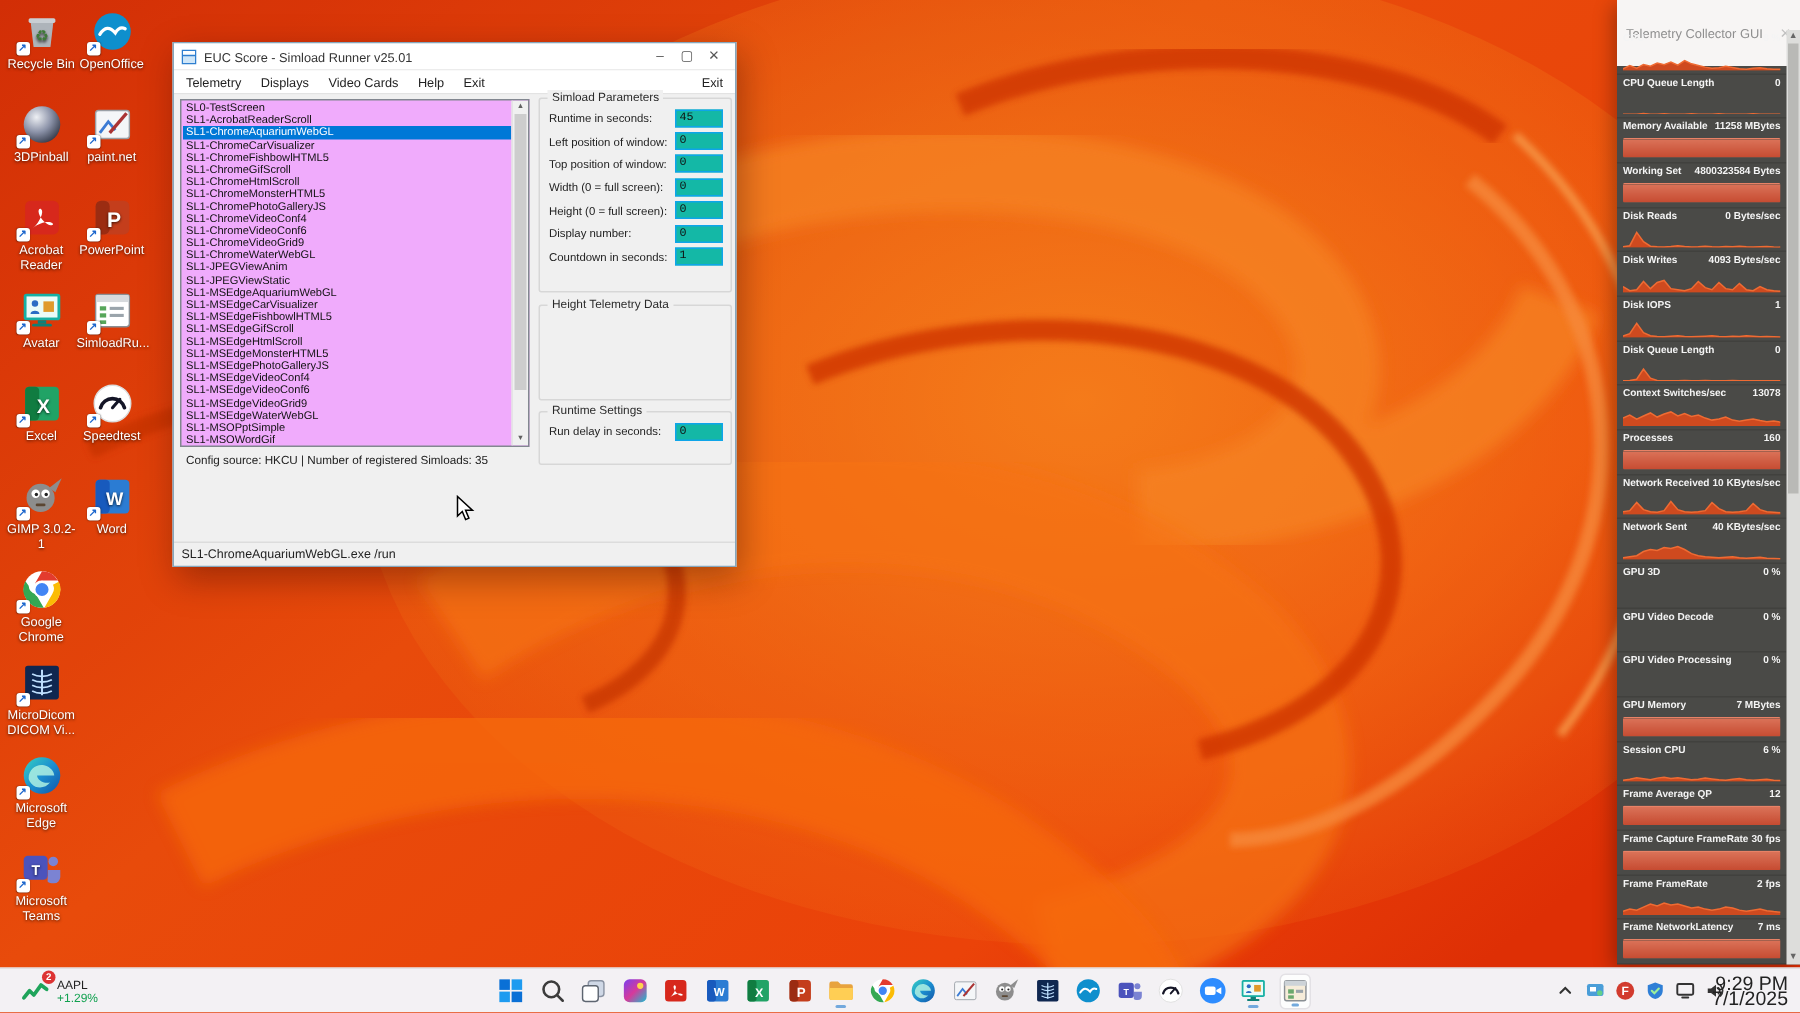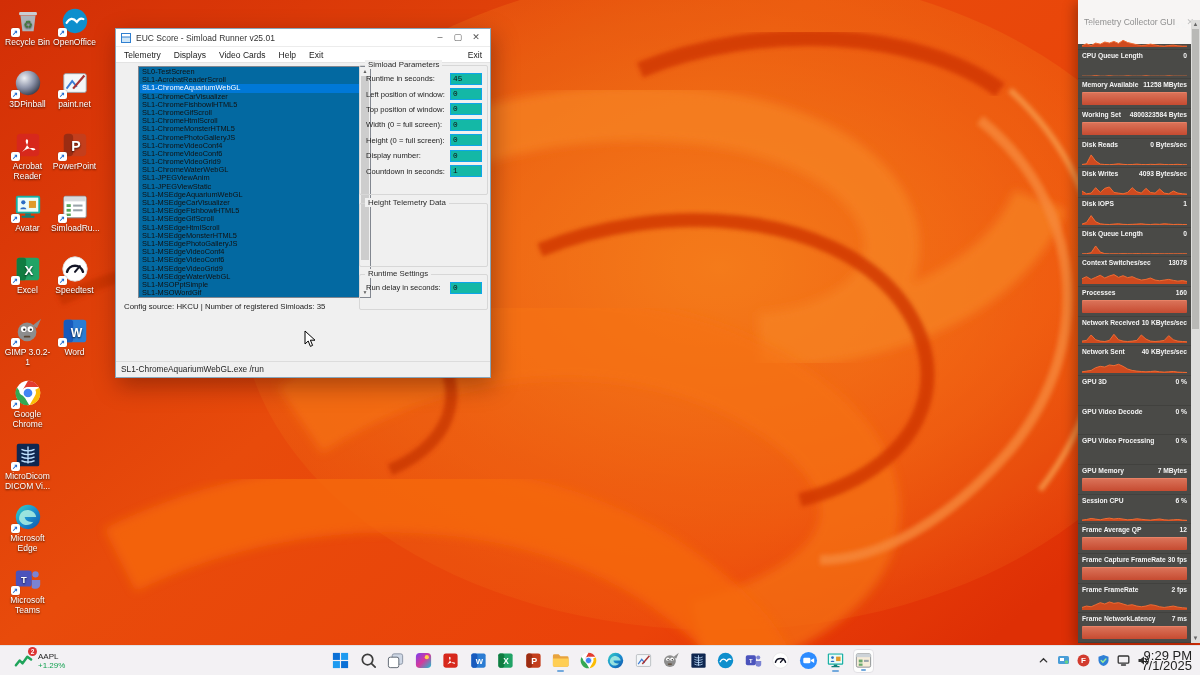--- a/index.html
+++ b/index.html
@@ -16,21 +16,21 @@
   
   #app-window{position:absolute;left:115px;top:28px;width:374px;height:348px;background:#f0f0f0;
         border:1px solid #86a7bd;box-shadow:3px 8px 22px rgba(60,10,0,.4);font-size:8.5px;color:#111}
   .titlebar{height:17px;background:#fff;display:flex;align-items:center;padding:0 5px;border-bottom:1px solid #ececec}
   .titlebar .wicon{width:10px;height:10px;margin-right:5px}
   .titlebar .wtitle{flex:1;font-size:8.5px;color:#333}
   .wctl{width:18px;text-align:center;color:#555;font-size:9px;line-height:17px}
   .menubar{height:15px;background:#fff;display:flex;align-items:center;padding:0 8px;border-bottom:1px solid #e3e3e3}
   .menu-item{margin-right:13px;color:#222}
   .menu-exit{margin-left:auto;margin-right:0}
-  .listbox{position:absolute;left:22px;top:37px;width:231px;height:230px;background:#0369a1;
+  .listbox{position:absolute;left:4px;top:37px;width:231px;height:230px;background:#f0abfc;
         border:1px solid #828790;overflow:hidden}
   .list-items{position:absolute;left:1px;top:1px;right:11px;bottom:1px;overflow:hidden}
   .list-item{height:8.2px;line-height:8.4px;font-size:7.4px;padding-left:2px;white-space:nowrap;color:#111}
   .list-item.selected{background:#0078d7;color:#fff}
   .lscroll{position:absolute;right:0;top:0;bottom:0;width:10px;background:#f0f0f0;border-left:1px solid #e4e4e4}
   .lsarrow{height:9px;font-size:5px;color:#606060;text-align:center;line-height:9px}
   .lsarrow.down{position:absolute;bottom:0;left:0;right:0}
   .lthumb{position:absolute;left:1px;right:1px;top:9px;height:184px;background:#cdcdcd}
   .grp{position:absolute;left:243px;width:127px;border:1px solid #d7d7d7;border-radius:2px}
   .grp .legend{position:absolute;top:-6px;left:5px;background:#f0f0f0;padding:0 3px;font-size:7.9px;color:#2a2a2a}

